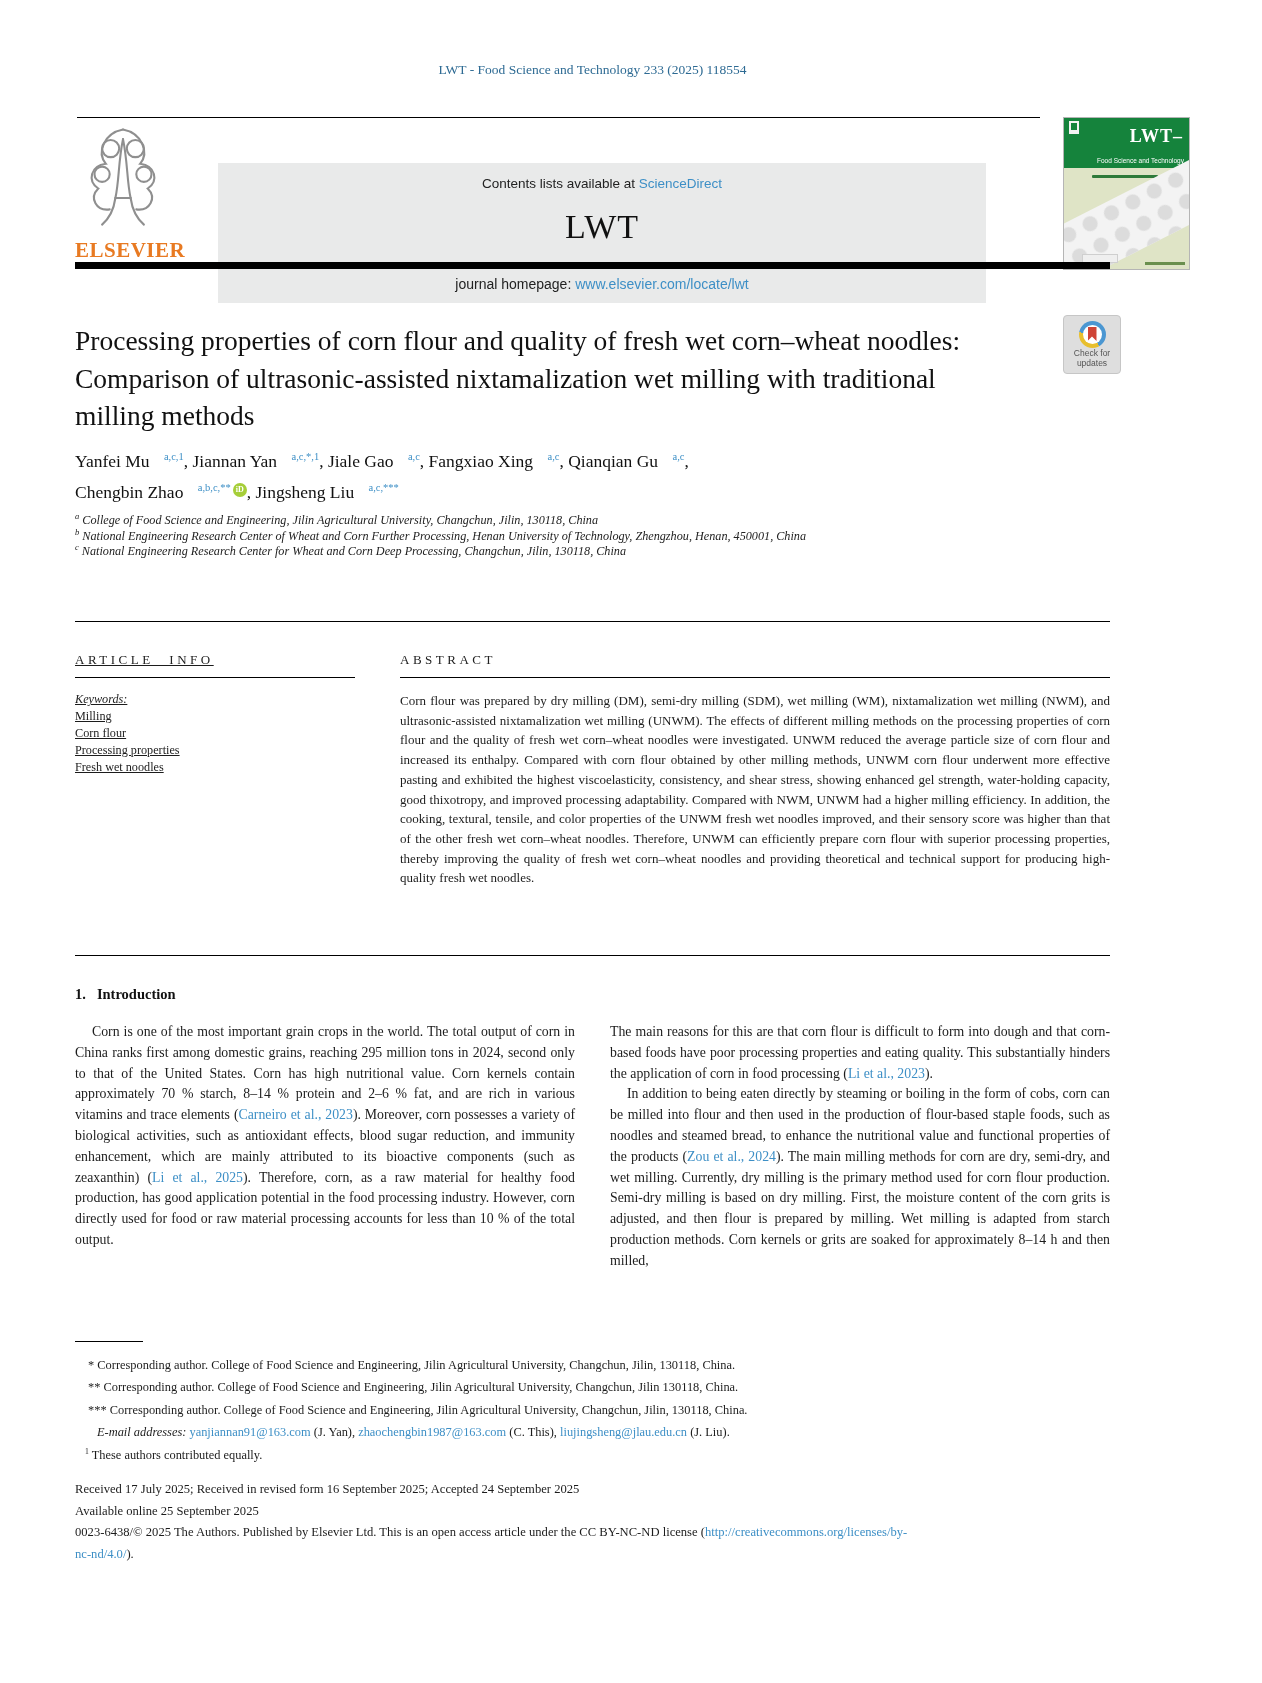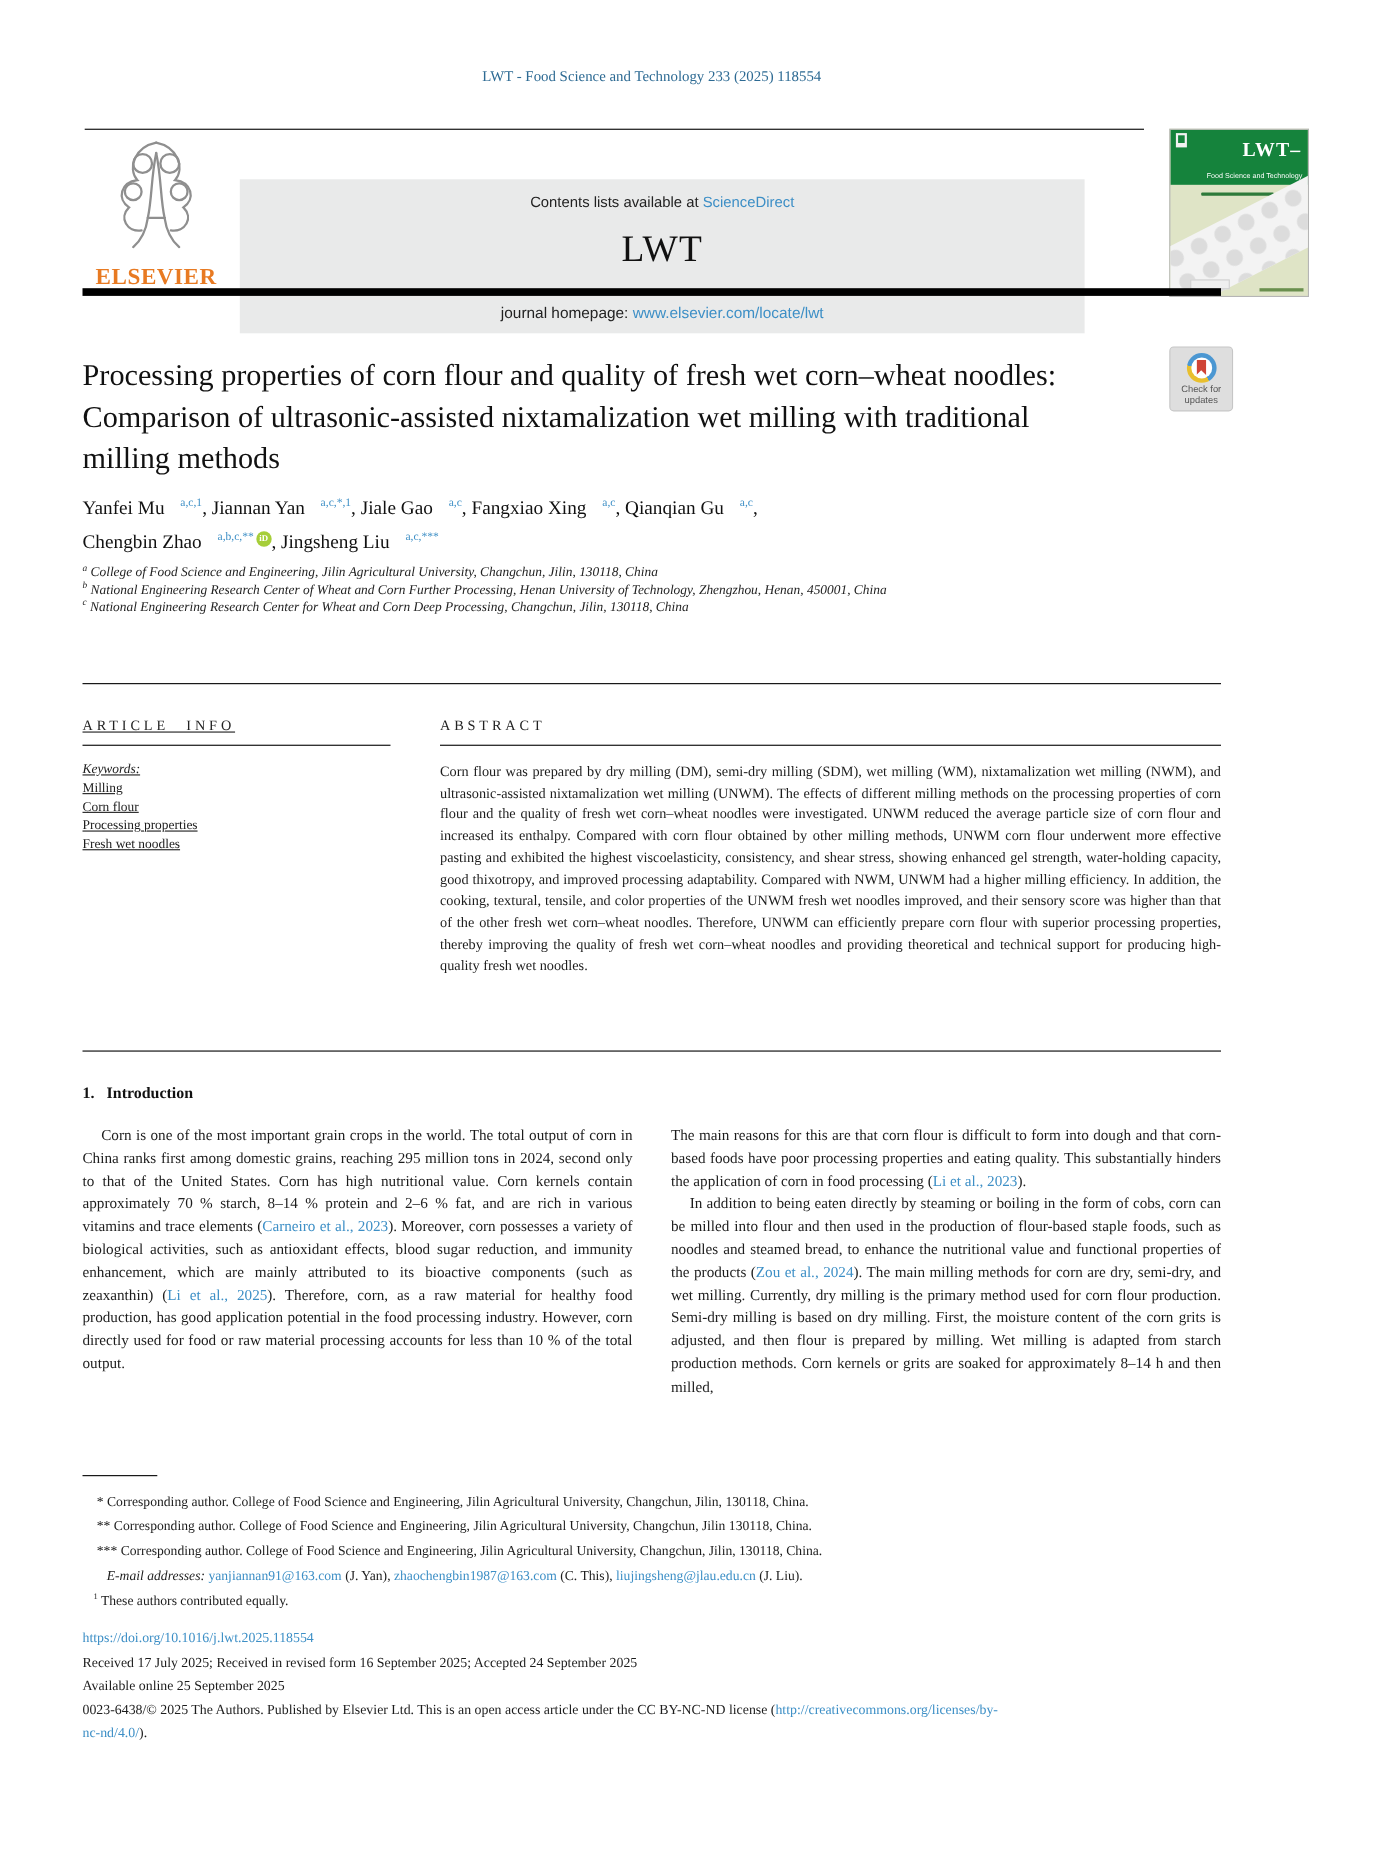--- a/index.html
+++ b/index.html
@@ -9,21 +9,21 @@
   .it { font-style:italic; }
   sup { font-size:0.62em; line-height:0; }
 
   
   .jref { position:absolute; top:62px; left:75px; width:1035px; text-align:center;
           font-size:13.5px; color:#2d6a93; }
 
   
   .header { position:absolute; top:117px; left:75px; width:1113px; height:152px; }
   .hrule  { position:absolute; top:0; left:2px; width:963px; height:1px; background:#000; }
-  .elsevier { position:absolute; top:5px; left:0; width:134px; height:145px; text-align:center; }
+  .elsevier { position:absolute; top:5px; left:0; width:134px; height:145px; }
   .els-word { font-size:21px; font-weight:bold; color:#e87a22; letter-spacing:0.5px; margin-top:-2px; }
   .graybox { position:absolute; top:6px; left:143px; width:768px; height:140px;
              background:#e9eaea; text-align:center;margin-top:40px; }
   .contents-line { padding-top:13px; font-size:13.5px; font-family:"Liberation Sans", sans-serif; color:#222; }
   .lwt-big { margin-top:17px; font-size:34px; letter-spacing:1px; color:#111; }
   .homepage-line { position:absolute; bottom:11px; left:0; width:100%;
                    font-size:14px; font-family:"Liberation Sans", sans-serif; color:#222;text-align:center; }
 
   
   .cover { position:absolute; top:0; left:988px; width:125px; height:151px;
@@ -217,20 +217,19 @@
 
   <div class="footnotes">
     <div class="fn"><span>* Corresponding author. College of Food Science and Engineering, Jilin Agricultural University, Changchun, Jilin, 130118, China.</span></div>
     <div class="fn"><span>** Corresponding author. College of Food Science and Engineering, Jilin Agricultural University, Changchun, Jilin 130118, China.</span></div>
     <div class="fn"><span>*** Corresponding author. College of Food Science and Engineering, Jilin Agricultural University, Changchun, Jilin, 130118, China.</span></div>
     <div class="fn-email"><span class="it">E-mail addresses: </span><span class="lnk">yanjiannan91@163.com</span><span> (J. Yan), </span><span class="lnk">zhaochengbin1987@163.com</span><span> (C. This), </span><span class="lnk">liujingsheng@jlau.edu.cn</span><span> (J. Liu).</span></div>
     <div class="fn-contrib"><sup>1</sup><span> These authors contributed equally.</span></div>
   </div>
 
   <div class="footer">
-    <div class="lnk">https://doi.org/10.1016/j.lwt.2025.118554</div>
     <div>Received 17 July 2025; Received in revised form 16 September 2025; Accepted 24 September 2025</div>
     <div>Available online 25 September 2025</div>
     <div><span>0023-6438/© 2025 The Authors. Published by Elsevier Ltd. This is an open access article under the CC BY-NC-ND license (</span><span class="lnk">http://creativecommons.org/licenses/by-</span></div>
     <div><span class="lnk">nc-nd/4.0/</span><span>).</span></div>
   </div>
 
 </div>
 
 </body></html>

